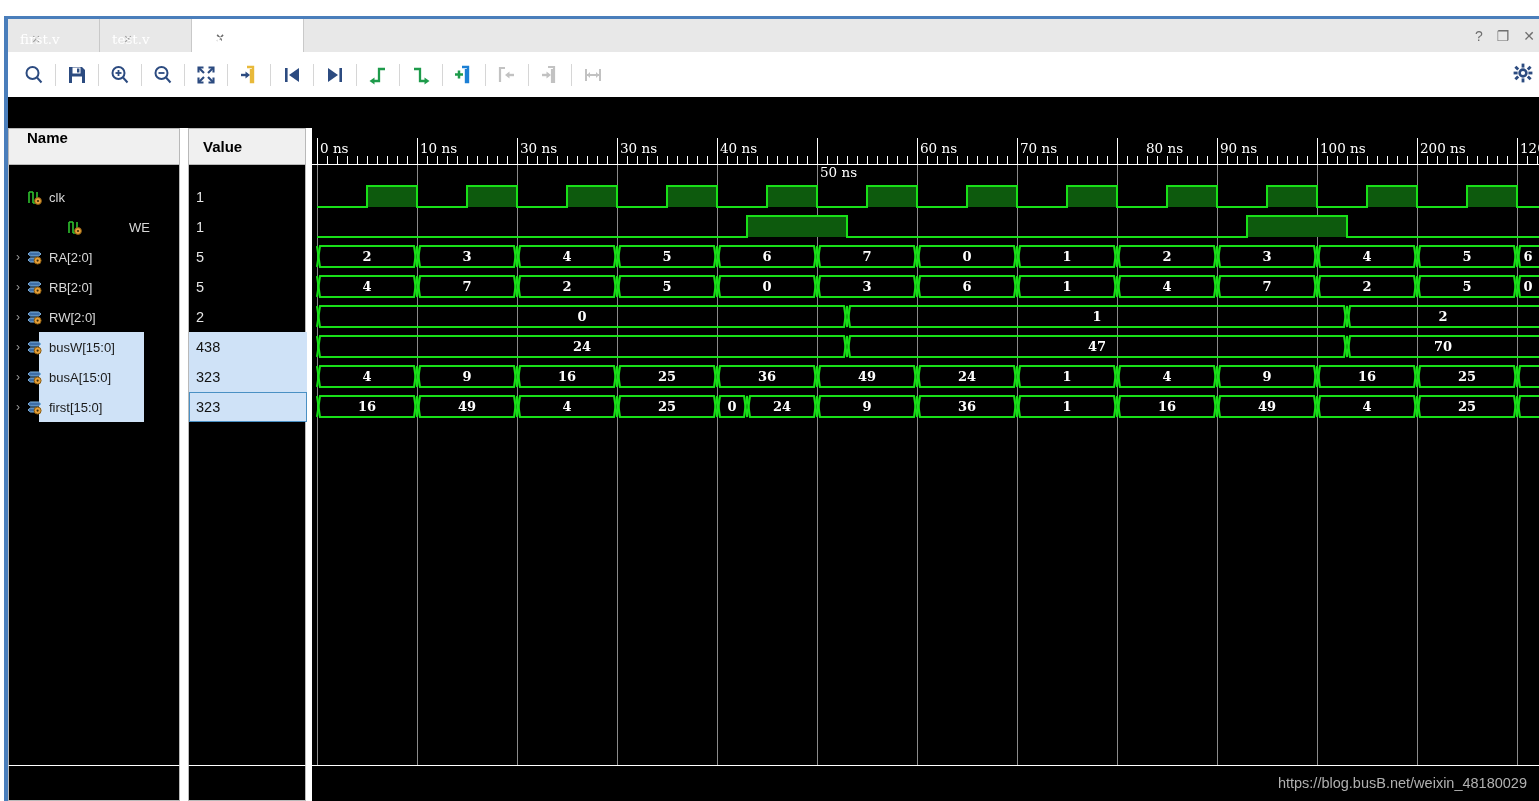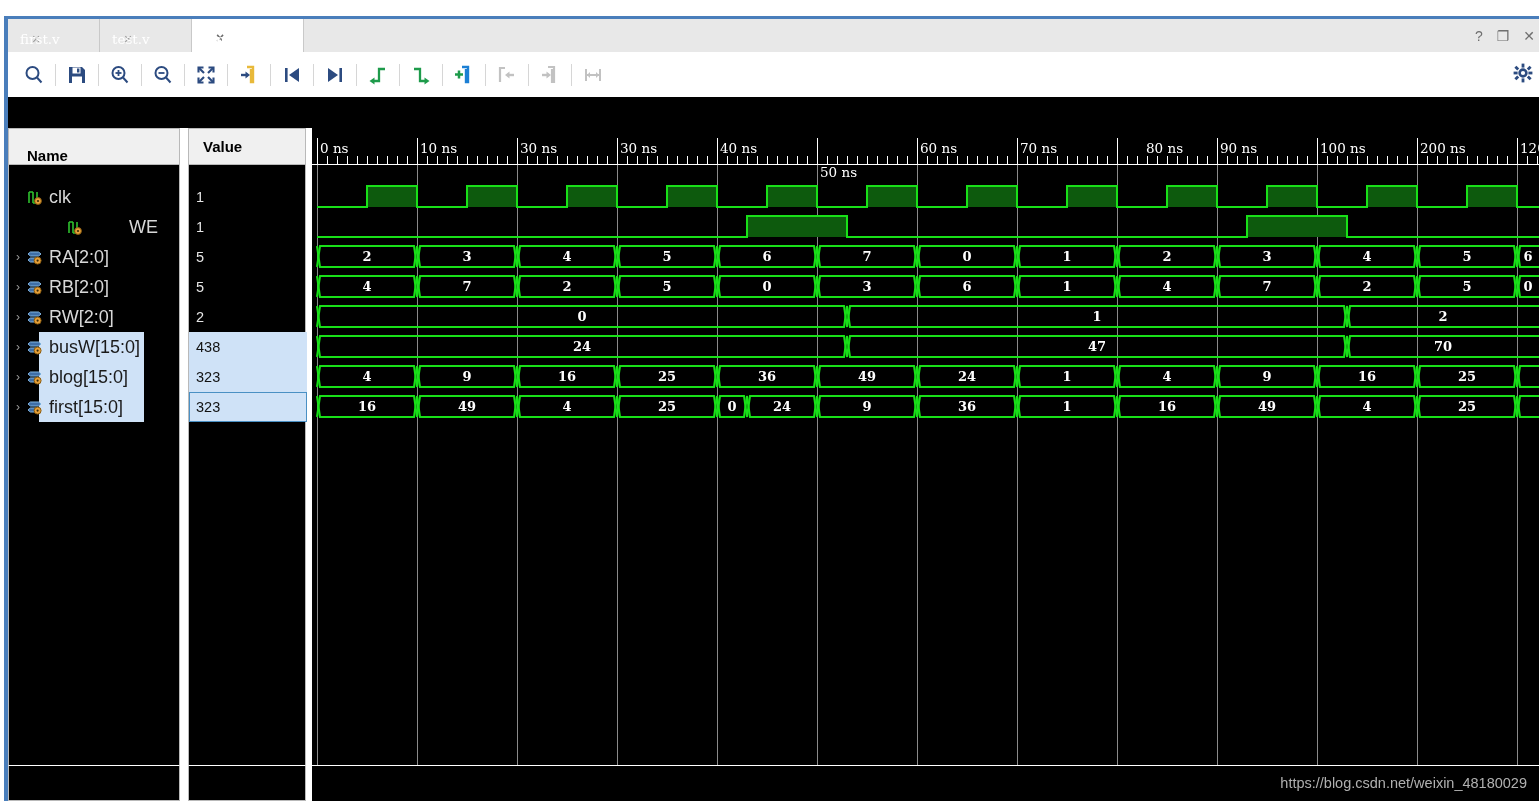--- a/index.html
+++ b/index.html
@@ -29,37 +29,37 @@
 
   
   #toolbar{position:absolute;left:8px;top:52px;width:1531px;height:45px;background:#ffffff;
            border-bottom:1px solid #c4c4c4;display:flex;align-items:center;}
   .tb{width:40px;height:44px;display:flex;align-items:center;justify-content:center;}
   .tbsep{width:1px;height:22px;background:#d6d6d6;margin:0 1px;}
   #tbgear{position:absolute;right:6px;top:11px;}
 
   
   #hdr-name{position:absolute;left:8px;top:128px;width:172px;height:37px;background:#f0f0f0;
-            border:1px solid #b9b9b9;box-sizing:border-box;display:flex;align-items:flex-end;}
+            border:1px solid #b9b9b9;box-sizing:border-box;display:flex;align-items:flex-start;}
   #hdr-name span{font-size:15px;font-weight:bold;color:#000;padding-left:18px;}
   #hdr-value{position:absolute;left:188px;top:128px;width:118px;height:37px;background:#f0f0f0;
             border:1px solid #b9b9b9;box-sizing:border-box;display:flex;align-items:center;}
   #hdr-value span{font-size:15px;font-weight:bold;color:#000;padding-left:14px;}
 
   
   #gapstrip{position:absolute;left:8px;top:97px;width:1531px;height:31px;background:#000;}
   #gapstrip-w{position:absolute;left:312px;top:97px;width:1227px;height:31px;background:#000;}
 
   
   #namepanel{position:absolute;left:8px;top:165px;width:172px;height:600px;background:#000;
              border-left:1px solid #b9b9b9;border-right:1px solid #b9b9b9;box-sizing:border-box;}
   .nrow{position:absolute;left:0;width:172px;height:30px;display:flex;align-items:center;}
   .narrow{width:18px;text-align:center;color:#9a9a9a;font-size:12px;flex:0 0 18px;}
   .nicon{flex:0 0 17px;height:15px;position:relative;margin-right:5px;}
-  .nlabel{font-size:18px;color:#d8d8d8;white-space:nowrap;}
+  .nlabel{font-size:13px;color:#d8d8d8;white-space:nowrap;}
   .nsel .nlabel{color:#1a1a1a;}
   .nselbg{position:absolute;left:30px;top:0;height:30px;background:#cfe2f7;}
 
   
   #valpanel{position:absolute;left:188px;top:165px;width:118px;height:600px;background:#000;
             border-left:1px solid #b9b9b9;border-right:1px solid #b9b9b9;box-sizing:border-box;}
   .vrow{position:absolute;left:0;width:118px;height:30px;display:flex;align-items:center;}
   .vtext{font-size:14.5px;color:#e6e6e6;padding-left:7px;}
   .vsel{background:#cfe2f7;}
   .vsel .vtext{color:#111;}
@@ -330,21 +330,21 @@
           <span class="nlabel">busW[15:0]</span>
         </div>
         <div class="nrow nsel" style="top: 197px;">
           <span class="narrow">›</span>
           <span class="nicon"><svg width="17" height="15" viewBox="0 0 17 15">
               <path d="M1 4l2.4-2h8.2L14 4l-2.4 2H3.4z" fill="#3f6fa8" stroke="#7fb3e0" stroke-width="1"></path>
               <path d="M1 10l2.4-2h8.2L14 10l-2.4 2H3.4z" fill="#3f6fa8" stroke="#7fb3e0" stroke-width="1"></path>
               <circle cx="10.6" cy="10.6" r="3.5" fill="#e8a13a" stroke="#8a5c10" stroke-width="1"></circle>
               <circle cx="10.6" cy="10.6" r="1.1" fill="#3a2a06"></circle>
             </svg></span>
-          <span class="nlabel">blog[15:0]</span>
+          <span class="nlabel">busA[15:0]</span>
         </div>
         <div class="nrow nsel" style="top: 227px;">
           <span class="narrow">›</span>
           <span class="nicon"><svg width="17" height="15" viewBox="0 0 17 15">
               <path d="M1 4l2.4-2h8.2L14 4l-2.4 2H3.4z" fill="#3f6fa8" stroke="#7fb3e0" stroke-width="1"></path>
               <path d="M1 10l2.4-2h8.2L14 10l-2.4 2H3.4z" fill="#3f6fa8" stroke="#7fb3e0" stroke-width="1"></path>
               <circle cx="10.6" cy="10.6" r="3.5" fill="#e8a13a" stroke="#8a5c10" stroke-width="1"></circle>
               <circle cx="10.6" cy="10.6" r="1.1" fill="#3a2a06"></circle>
             </svg></span>
           <span class="nlabel">first[15:0]</span>
@@ -745,15 +745,15 @@
             <path d="M1205 25 L1208 4 L1229 4 L1232 25" fill="none" stroke="#18e018" stroke-width="2"></path>
             <path d="M1205 4 L1208 25 L1229 25 L1232 4" fill="none" stroke="#18e018" stroke-width="2"></path>
           </svg>
         </div>
     </div>
   </div>
 
   <div id="sb-name"></div>
   <div id="sb-val"></div>
   <div id="sb-wave"></div>
-  <div id="watermark">https://blog.csdn.net/weixin_48180029</div>
+  <div id="watermark">https://blog.busB.net/weixin_48180029</div>
 
 </div>
 
 </body></html>

